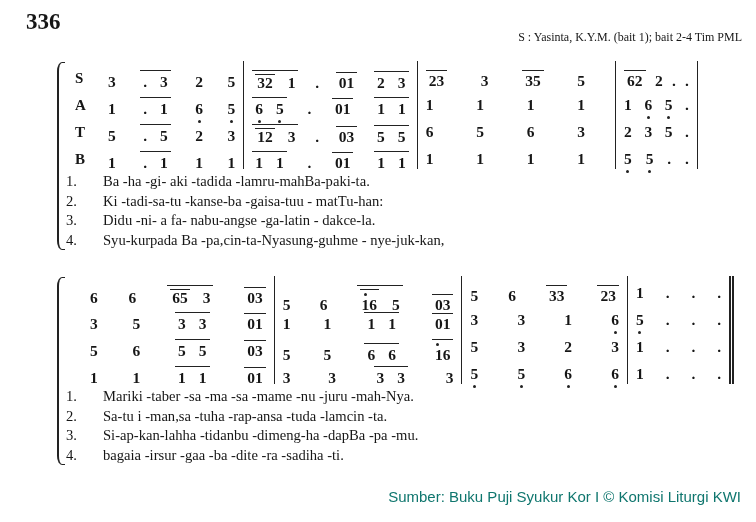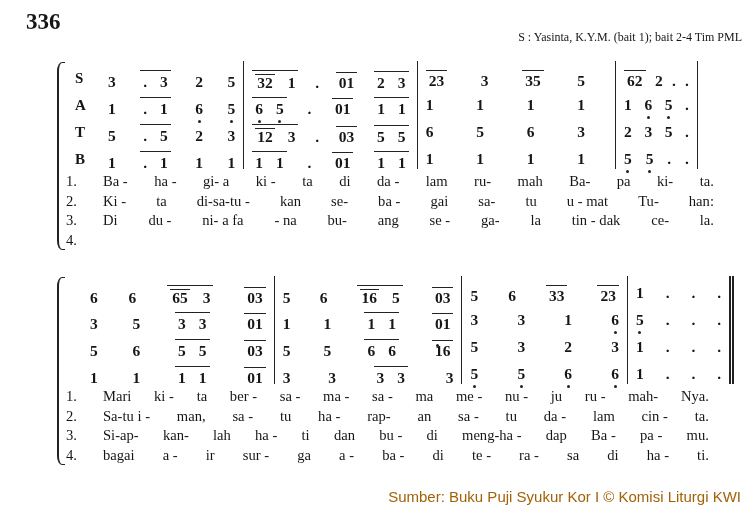--- a/index.html
+++ b/index.html
@@ -35,42 +35,42 @@
     box-sizing:border-box;min-width:0;
   }
   .vlabel{font-weight:bold;font-size:15px;padding:10px 0 0 9px;line-height:1;box-sizing:border-box;}
   .bl{border-left:1.6px solid #222;}
   .br{border-right:1.6px solid #222;margin-left:22px;}
   .brd{border-right:5px double #222;}
   .note{position:relative;display:inline-block;line-height:1;}
   .ol{border-top:1.6px solid #222;padding:2px 3px 0 3px;}
   .grp{display:inline-flex;align-items:baseline;gap:13px;border-top:1.6px solid #222;padding:3px 3px 0 3px;}
   .grp .ol{padding:0 2px 0 2px;}
-  .note.hif{}
+  .note.hif{padding-top:7px;}
   .hif::before{
     content:"";position:absolute;top:2.5px;left:4px;width:3px;height:3px;
     border-radius:50%;background:#222;
   }
   .lo::after{
     content:"";position:absolute;left:50%;margin-left:-1.5px;bottom:-6px;
     width:3px;height:3px;border-radius:50%;background:#222;
   }
   .dtok{line-height:1;}
 
   
   .lyrblock{margin-top:4px;}
   .lyrline{display:flex;height:19.5px;font-size:14.6px;align-items:baseline;}
   .lyrnum{width:37px;flex:none;}
-  .lyrsyl{flex:1;display:flex;justify-content:space-between;padding-right:2px;}
+  .lyrsyl{flex:1;display:flex;padding-right:2px;}
   .syl{white-space:pre;}
 
   
   .footer{
     position:absolute;right:15px;bottom:8px;
-    font-family:"Liberation Sans",sans-serif;font-size:15px;color:#a16207;
+    font-family:"Liberation Sans",sans-serif;font-size:15px;color:#0f766e;
   }
 </style>
 </head>
 <body>
 
 <div class="page">
 
   <div class="header">
     <div class="hleft">
       <div class="hymn-no">336</div>
@@ -269,20 +269,33 @@
             <span class="syl">se -</span>
             <span class="syl">ga-</span>
             <span class="syl">la</span>
             <span class="syl">tin - dak</span>
             <span class="syl">ce-</span>
             <span class="syl">la.</span>
           </span>
         </div>
         <div class="lyrline">
           <span class="lyrnum">4.</span>
+          <span class="lyrsyl">
+            <span class="syl">Syu-</span>
+            <span class="syl">kur</span>
+            <span class="syl">pada Ba -</span>
+            <span class="syl">pa,</span>
+            <span class="syl">cin-</span>
+            <span class="syl">ta-</span>
+            <span class="syl">Nya</span>
+            <span class="syl">sung-guh</span>
+            <span class="syl">me - nye-</span>
+            <span class="syl">juk-</span>
+            <span class="syl">kan,</span>
+          </span>
         </div>
       </div>
   </div>
 
   <div class="sysblock sb2">
     <div class="bracket"></div>
     <div class="sysgrid" style="grid-template-columns: 16px 190fr 186fr 164fr 106fr; width: 668px;">
         <span class="vlabel"></span>
         <div class="meas">
           <span class="note">6</span>

